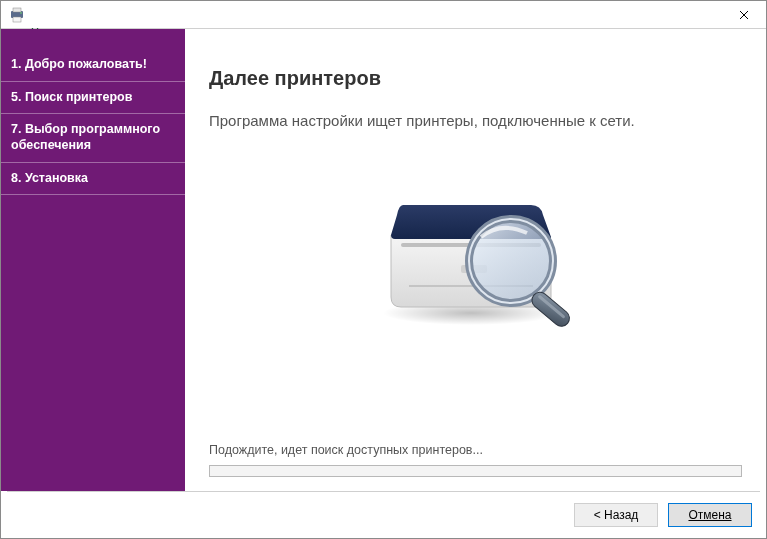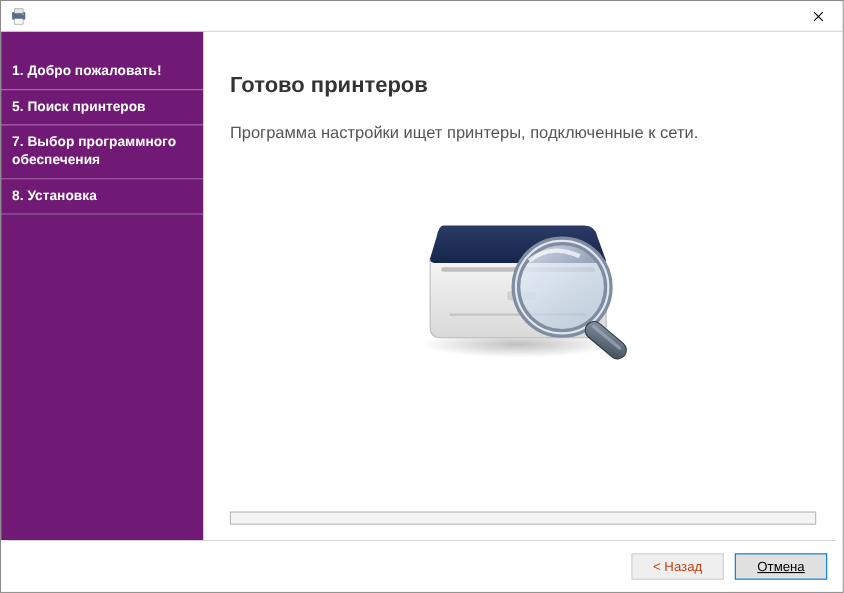--- a/index.html
+++ b/index.html
@@ -129,21 +129,21 @@
     border: 1px solid #adadad;
     background: #e1e1e1;
     display: inline-flex;
     align-items: center;
     justify-content: center;
     padding: 0 10px;
     cursor: pointer;
     user-select: none;
   }
   .btn[disabled] {
-    color: #c2410c;
+    color: #000000;
     background: #efefef;
     border-color: #cfcfcf;
     cursor: default;
   }
   .btn.primary {
     border: 1.5px solid #0078d7;
     text-decoration: underline;
   }
 </style>
 </head>
@@ -171,21 +171,21 @@
 
     <div class="sidebar">
       <div class="sidebar-item">1. Добро пожаловать!</div>
       <div class="sidebar-item">5. Поиск принтеров</div>
       <div class="sidebar-item">7. Выбор программного обеспечения</div>
       <div class="sidebar-item">8. Установка</div>
     </div>
 
     <div class="content">
       <div class="content-scroll">
-        <h1 class="heading">Готово принтеров</h1>
+        <h1 class="heading">Далее принтеров</h1>
         <div class="subheading">Программа настройки ищет принтеры, подключенные к сети.</div>
 
         <div class="illust">
           <svg width="230" height="180" viewBox="0 0 230 180">
             <defs>
               <radialGradient id="shad" cx="50%" cy="50%" r="50%">
                 <stop offset="0%" stop-color="#000" stop-opacity="0.25"></stop>
                 <stop offset="100%" stop-color="#000" stop-opacity="0"></stop>
               </radialGradient>
               <linearGradient id="glass" x1="0" y1="0" x2="1" y2="1">
@@ -225,20 +225,21 @@
               <circle cx="150" cy="96" r="42" fill="none" stroke="#dfe6ef" stroke-width="2"></circle>
               <path d="M120 72 Q140 56 166 68" stroke="#fff" stroke-width="4" fill="none" opacity="0.7"></path>
 
               <rect x="178" y="124" width="44" height="16" rx="8" transform="rotate(40 178 124)" fill="url(#handleGrad)" stroke="#2f3742"></rect>
               <rect x="182" y="128" width="34" height="3" rx="1.5" transform="rotate(40 178 124)" fill="#aab4c0" opacity="0.6"></rect>
             </g>
           </svg>
         </div>
       </div>
 
+      <div class="wait-text">Подождите, идет поиск доступных принтеров...</div>
       <div class="progress"></div>
     </div>
   </div>
 
   <div class="bottom-rule"></div>
 
   <div class="button-row">
     <button class="btn" disabled="">&lt; Назад</button>
     <button class="btn primary">Отмена</button>
   </div>

